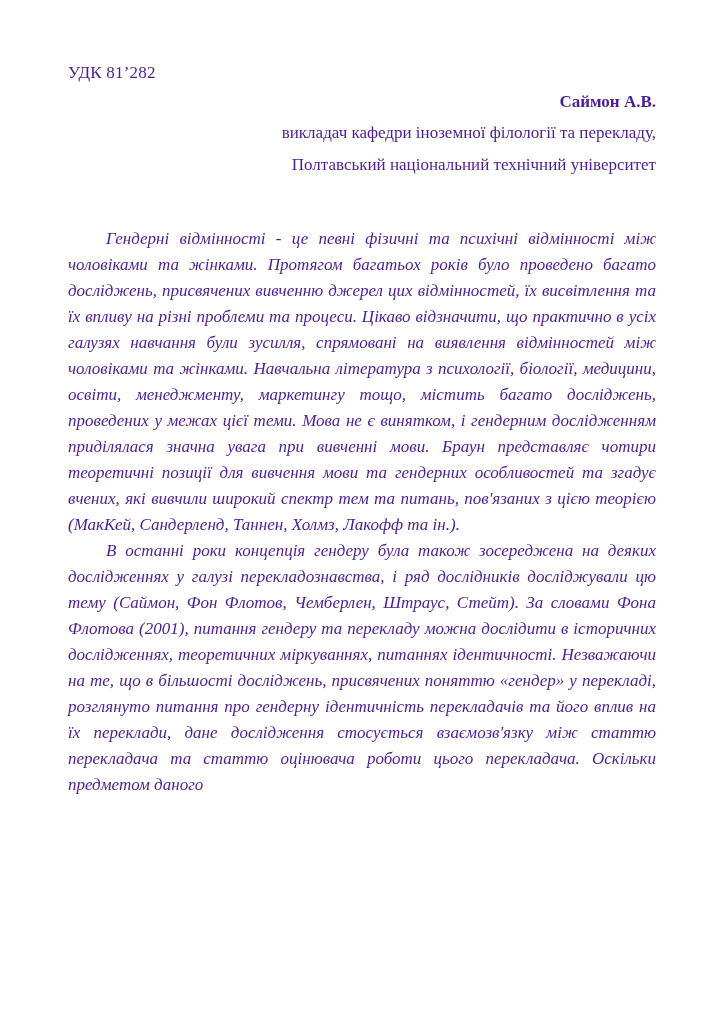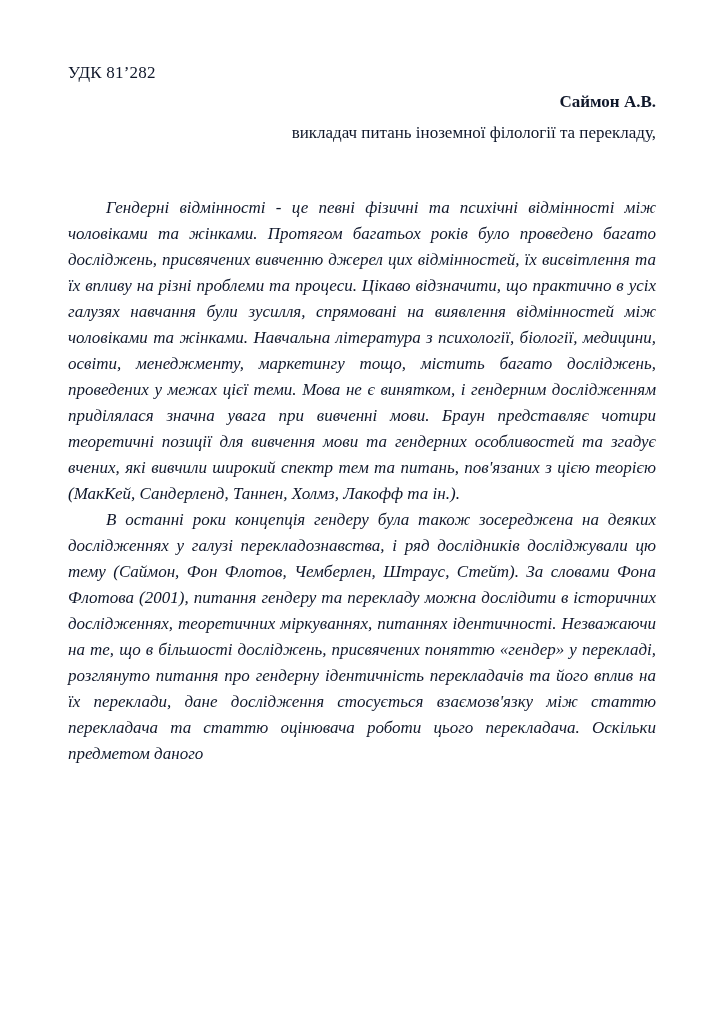--- a/index.html
+++ b/index.html
@@ -6,21 +6,21 @@
     margin: 0;
     padding: 0;
     background: #ffffff;
   }
   .page {
     position: relative;
     width: 724px;
     height: 1024px;
     margin: 0 auto;
     background: #ffffff;
-    color: #0f172a;
+    color: #4c1d95;
     font-family: "Liberation Serif", "DejaVu Serif", serif;
     box-sizing: border-box;
     padding: 60px 68px 0 68px;
     overflow: hidden;
   }
   .udc {
     font-size: 17px;
     line-height: 26px;
     text-align: left;
     letter-spacing: 0.2px;
@@ -58,21 +58,22 @@
 </head>
 <body>
 
 <div class="page">
 
   <div class="udc">УДК  81’282</div>
 
 
   <div class="author-block">
     <div class="author-name">Саймон А.В.</div>
-    <div>викладач питань іноземної філології та перекладу,</div>
+    <div>викладач кафедри іноземної філології та перекладу,</div>
+    <div>Полтавський національний технічний університет</div>
   </div>
 
   <div class="body-text">
     <p>Гендерні відмінності - це певні фізичні та психічні відмінності між чоловіками та жінками. Протягом багатьох років було проведено багато досліджень, присвячених вивченню джерел цих відмінностей, їх висвітлення та їх впливу на різні проблеми та процеси. Цікаво відзначити, що практично в усіх галузях навчання були зусилля, спрямовані на виявлення відмінностей між чоловіками та жінками.  Навчальна література з психології, біології, медицини, освіти, менеджменту, маркетингу тощо, містить багато досліджень, проведених у межах цієї теми.  Мова не є винятком, і гендерним дослідженням приділялася значна увага при вивченні мови. Браун представляє  чотири теоретичні позиції для вивчення мови та гендерних особливостей та згадує вчених, які вивчили широкий спектр тем та питань, пов'язаних з цією теорією (МакКей, Сандерленд, Таннен, Холмз, Лакофф та ін.).</p>
     <p>В останні роки концепція гендеру була також зосереджена на деяких дослідженнях у галузі перекладознавства, і ряд дослідників досліджували цю тему (Саймон, Фон Флотов, Чемберлен, Штраус, Стейт). За словами Фона Флотова (2001), питання гендеру та перекладу можна дослідити в історичних дослідженнях, теоретичних міркуваннях, питаннях ідентичності. Незважаючи на те, що в більшості досліджень, присвячених поняттю «гендер» у перекладі, розглянуто питання про гендерну ідентичність перекладачів та його вплив на їх переклади, дане дослідження стосується взаємозв'язку між статтю перекладача та статтю оцінювача роботи цього перекладача. Оскільки предметом даного</p>
   </div>
 
 </div>
 
 </body></html>

